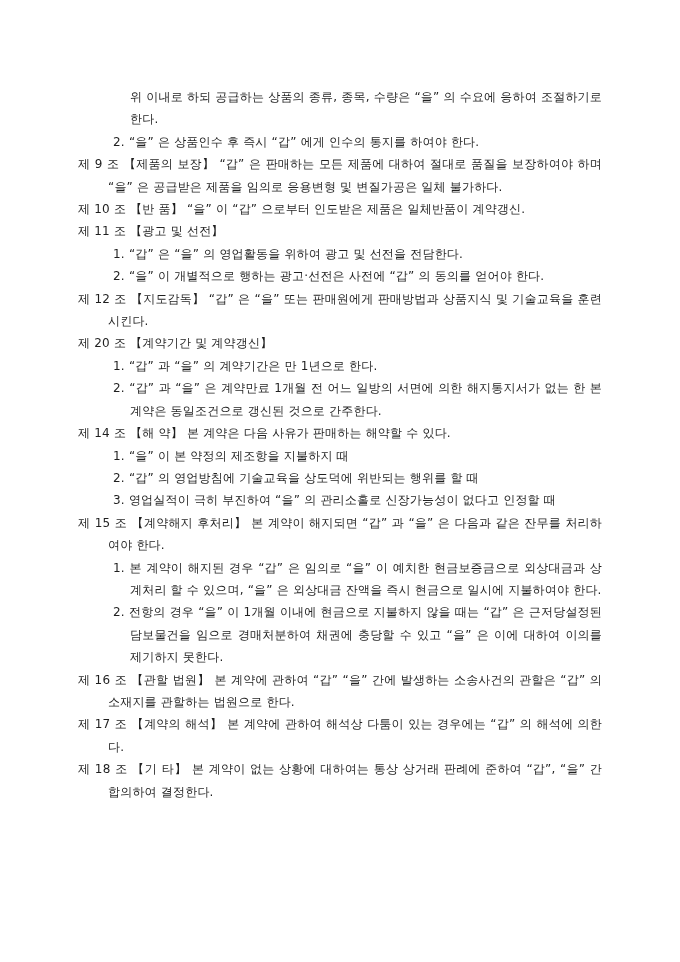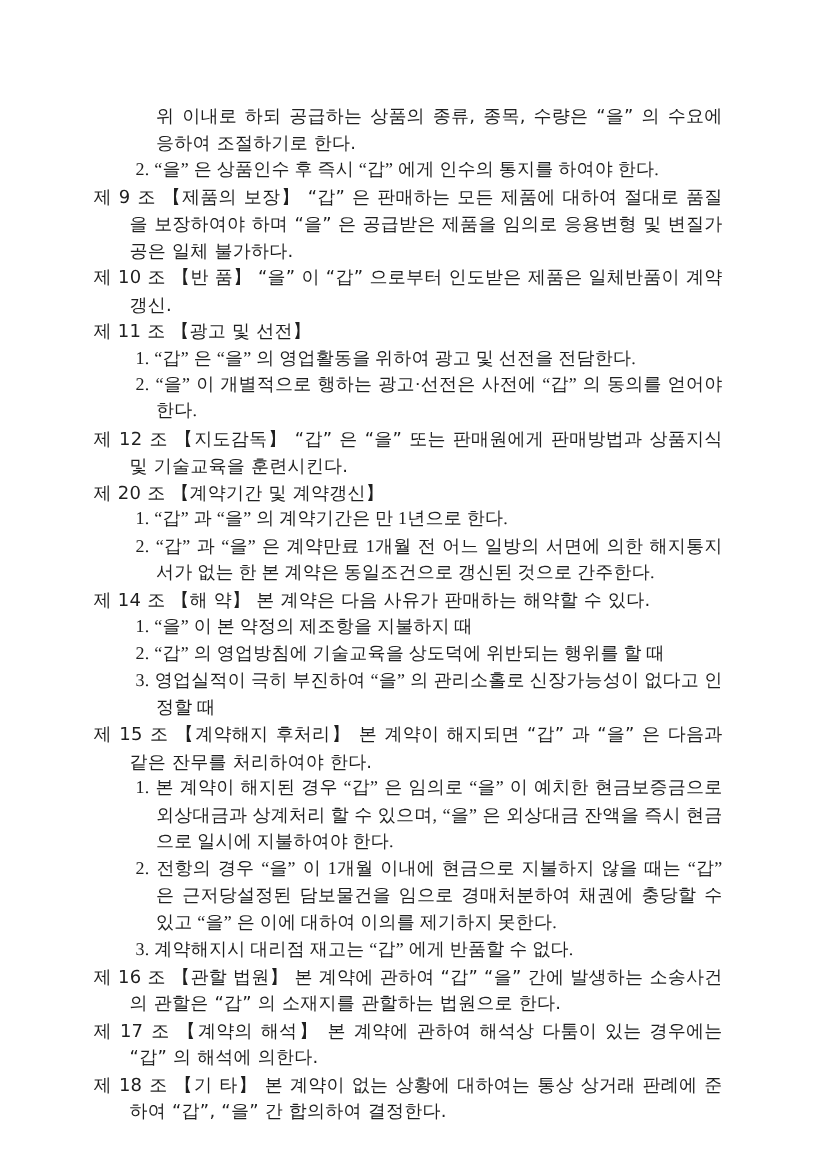--- a/index.html
+++ b/index.html
@@ -15,33 +15,33 @@
     width: 680px;
     height: 962px;
     background: #ffffff;
     overflow: hidden;
   }
   .content {
     position: absolute;
     left: 78px;
     top: 86px;
     width: 524px;
-    font-size: 15px;
+    font-size: 12px;
     line-height: 22.4px;
     letter-spacing: 0.2px;
     color: #1f1f1f;
     text-align: justify;
     word-break: break-all;
   }
   .content p { margin: 0; }
   
   .article { padding-left: 30px; text-indent: -30px; }
   .article strong { font-weight: normal; }
   
-  .list-item { padding-left: 52px; text-indent: -17px; font-family: Liberation Serif, serif; }
+  .list-item { padding-left: 52px; text-indent: -17px; }
   
   .paragraph-cont { padding-left: 52px; }
 </style>
 </head>
 <body>
 
 <div class="page">
   <div class="content">
       <p class="paragraph-cont">위 이내로 하되 공급하는 상품의 종류, 종목, 수량은 “을” 의 수요에 응하여 조절하기로 한다.</p>
       <p class="list-item"><span>2.</span> <span>“을” 은 상품인수 후 즉시 “갑” 에게 인수의 통지를 하여야 한다.</span></p>
@@ -54,18 +54,17 @@
       <p class="article"><strong>제 20 조 【계약기간 및 계약갱신】</strong></p>
       <p class="list-item"><span>1.</span> <span>“갑” 과 “을” 의 계약기간은 만 1년으로 한다.</span></p>
       <p class="list-item"><span>2.</span> <span>“갑” 과 “을” 은 계약만료 1개월 전 어느 일방의 서면에 의한 해지통지서가 없는 한 본 계약은 동일조건으로 갱신된 것으로 간주한다.</span></p>
       <p class="article"><strong>제 14 조 【해 약】</strong> <span>본 계약은 다음 사유가 판매하는 해약할 수 있다.</span></p>
       <p class="list-item"><span>1.</span> <span>“을” 이 본 약정의 제조항을 지불하지 때</span></p>
       <p class="list-item"><span>2.</span> <span>“갑” 의 영업방침에 기술교육을 상도덕에 위반되는 행위를 할 때</span></p>
       <p class="list-item"><span>3.</span> <span>영업실적이 극히 부진하여 “을” 의 관리소홀로 신장가능성이 없다고 인정할 때</span></p>
       <p class="article"><strong>제 15 조 【계약해지 후처리】</strong> <span>본 계약이 해지되면 “갑” 과 “을” 은 다음과 같은 잔무를 처리하여야 한다.</span></p>
       <p class="list-item"><span>1.</span> <span>본 계약이 해지된 경우 “갑” 은 임의로 “을” 이 예치한 현금보증금으로 외상대금과 상계처리 할 수 있으며, “을” 은 외상대금 잔액을 즉시 현금으로 일시에 지불하여야 한다.</span></p>
       <p class="list-item"><span>2.</span> <span>전항의 경우 “을” 이 1개월 이내에 현금으로 지불하지 않을 때는 “갑” 은 근저당설정된 담보물건을 임으로 경매처분하여 채권에 충당할 수 있고 “을” 은 이에 대하여 이의를 제기하지 못한다.</span></p>
-      <p class="list-item"><span>3.</span> <span>계약해지시 대리점 재고는 “갑” 에게 반품할 수 없다.</span></p>
       <p class="article"><strong>제 16 조 【관할 법원】</strong> <span>본 계약에 관하여 “갑” “을” 간에 발생하는 소송사건의 관할은 “갑” 의 소재지를 관할하는 법원으로 한다.</span></p>
       <p class="article"><strong>제 17 조 【계약의 해석】</strong> <span>본 계약에 관하여 해석상 다툼이 있는 경우에는 “갑” 의 해석에 의한다.</span></p>
       <p class="article"><strong>제 18 조 【기 타】</strong> <span>본 계약이 없는 상황에 대하여는 통상 상거래 판례에 준하여 “갑”, “을” 간 합의하여 결정한다.</span></p>
     </div>
 </div>
 
 </body></html>

